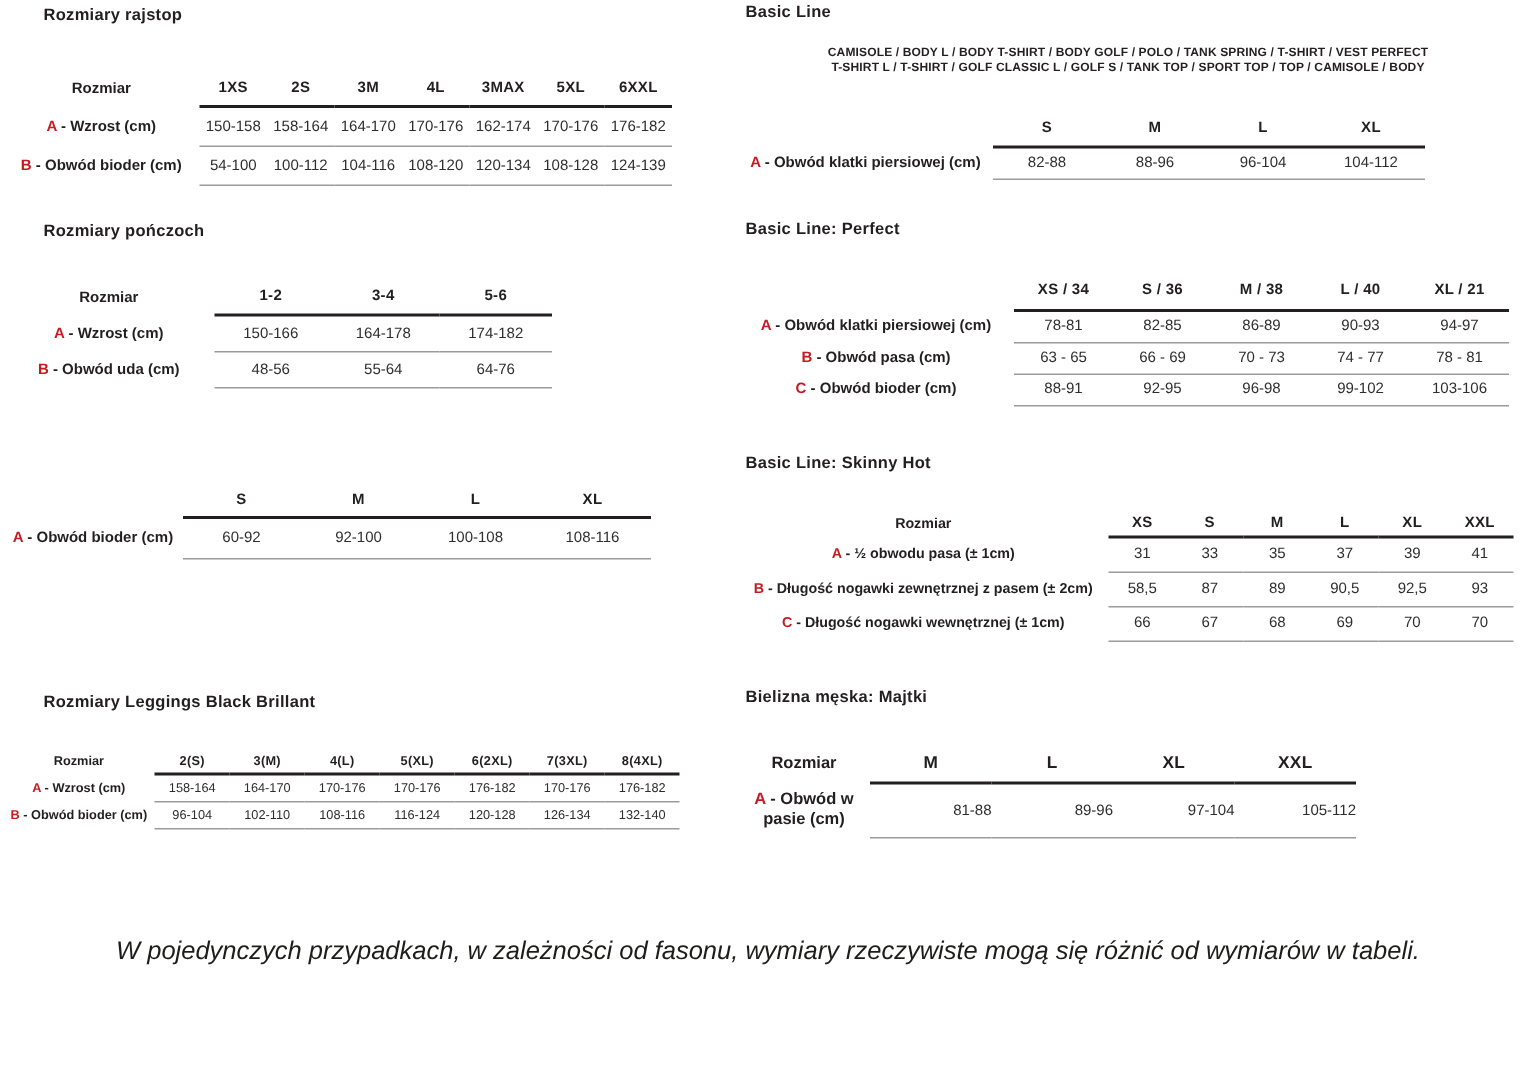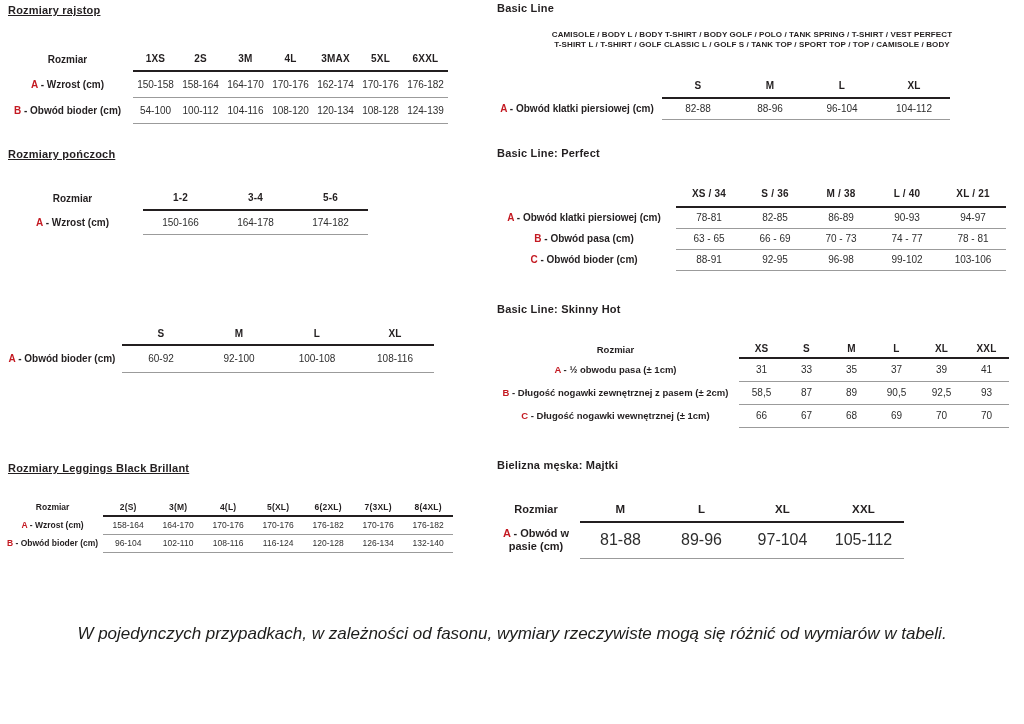--- a/index.html
+++ b/index.html
@@ -15,21 +15,21 @@
   }
   .sec { position: absolute; }
   .title {
     font-size: 11px;
     font-weight: bold;
     line-height: 13px;
     margin: 0;
     color: #231f20;
     letter-spacing: 0.2px;
   }
-  .left-col .title { margin-left: 1px; text-decoration: underline; }
+  .left-col .title { margin-left: 22px; }
 
   table {
     border-collapse: collapse;
     table-layout: fixed;
     font-size: 10px;
   }
   th, td { padding: 0; vertical-align: middle; }
   th.corner, td.label {
     text-align: center;
     padding-right: 5px;
@@ -94,21 +94,21 @@
 
   .sec-basic-line-skinny-hot { left: 497px; top: 303px; }
   .sec-basic-line-skinny-hot table { margin-top: 24px; }
   .sec-basic-line-skinny-hot td.label, .sec-basic-line-skinny-hot th.corner { font-size: 9.5px; }
   .sec-basic-line-skinny-hot thead th { height: 18px; }
   .sec-basic-line-skinny-hot tbody td { height: 23px; }
 
   .sec-bielizna-meska { left: 497px; top: 459px; }
   .sec-bielizna-meska table { margin-top: 24px; font-size: 11px; }
   .sec-bielizna-meska th.colh { font-size: 11.5px; }
-  .sec-bielizna-meska td.val { font-size: 16px; }
+  .sec-bielizna-meska td.val { font-size: 10px; text-align: right; }
   .sec-bielizna-meska thead th { height: 26px; }
   .sec-bielizna-meska tbody td { height: 36px; }
   .sec-bielizna-meska td.label { white-space: normal; line-height: 13px; }
 
   .footnote {
     position: absolute;
     top: 624px;
     left: 0;
     width: 1024px;
     text-align: center;
@@ -190,20 +190,26 @@
             <th class="colh">5-6</th>
           </tr>
         </thead>
         <tbody>
           <tr>
             <td class="label"><span class="letter">A</span> - Wzrost (cm)</td>
             <td class="val">150-166</td>
             <td class="val">164-178</td>
             <td class="val">174-182</td>
           </tr>
+          <tr>
+            <td class="label"><span class="letter">B</span> - Obwód uda (cm)</td>
+            <td class="val">48-56</td>
+            <td class="val">55-64</td>
+            <td class="val">64-76</td>
+          </tr>
         </tbody>
       </table>
   </section>
 
   <section class="sec sec-majtki-bezszwowe left-col">
     <table>
         <colgroup>
           <col style="width: 115px;">
           <col style="width: 78px;">
           <col style="width: 78px;">

